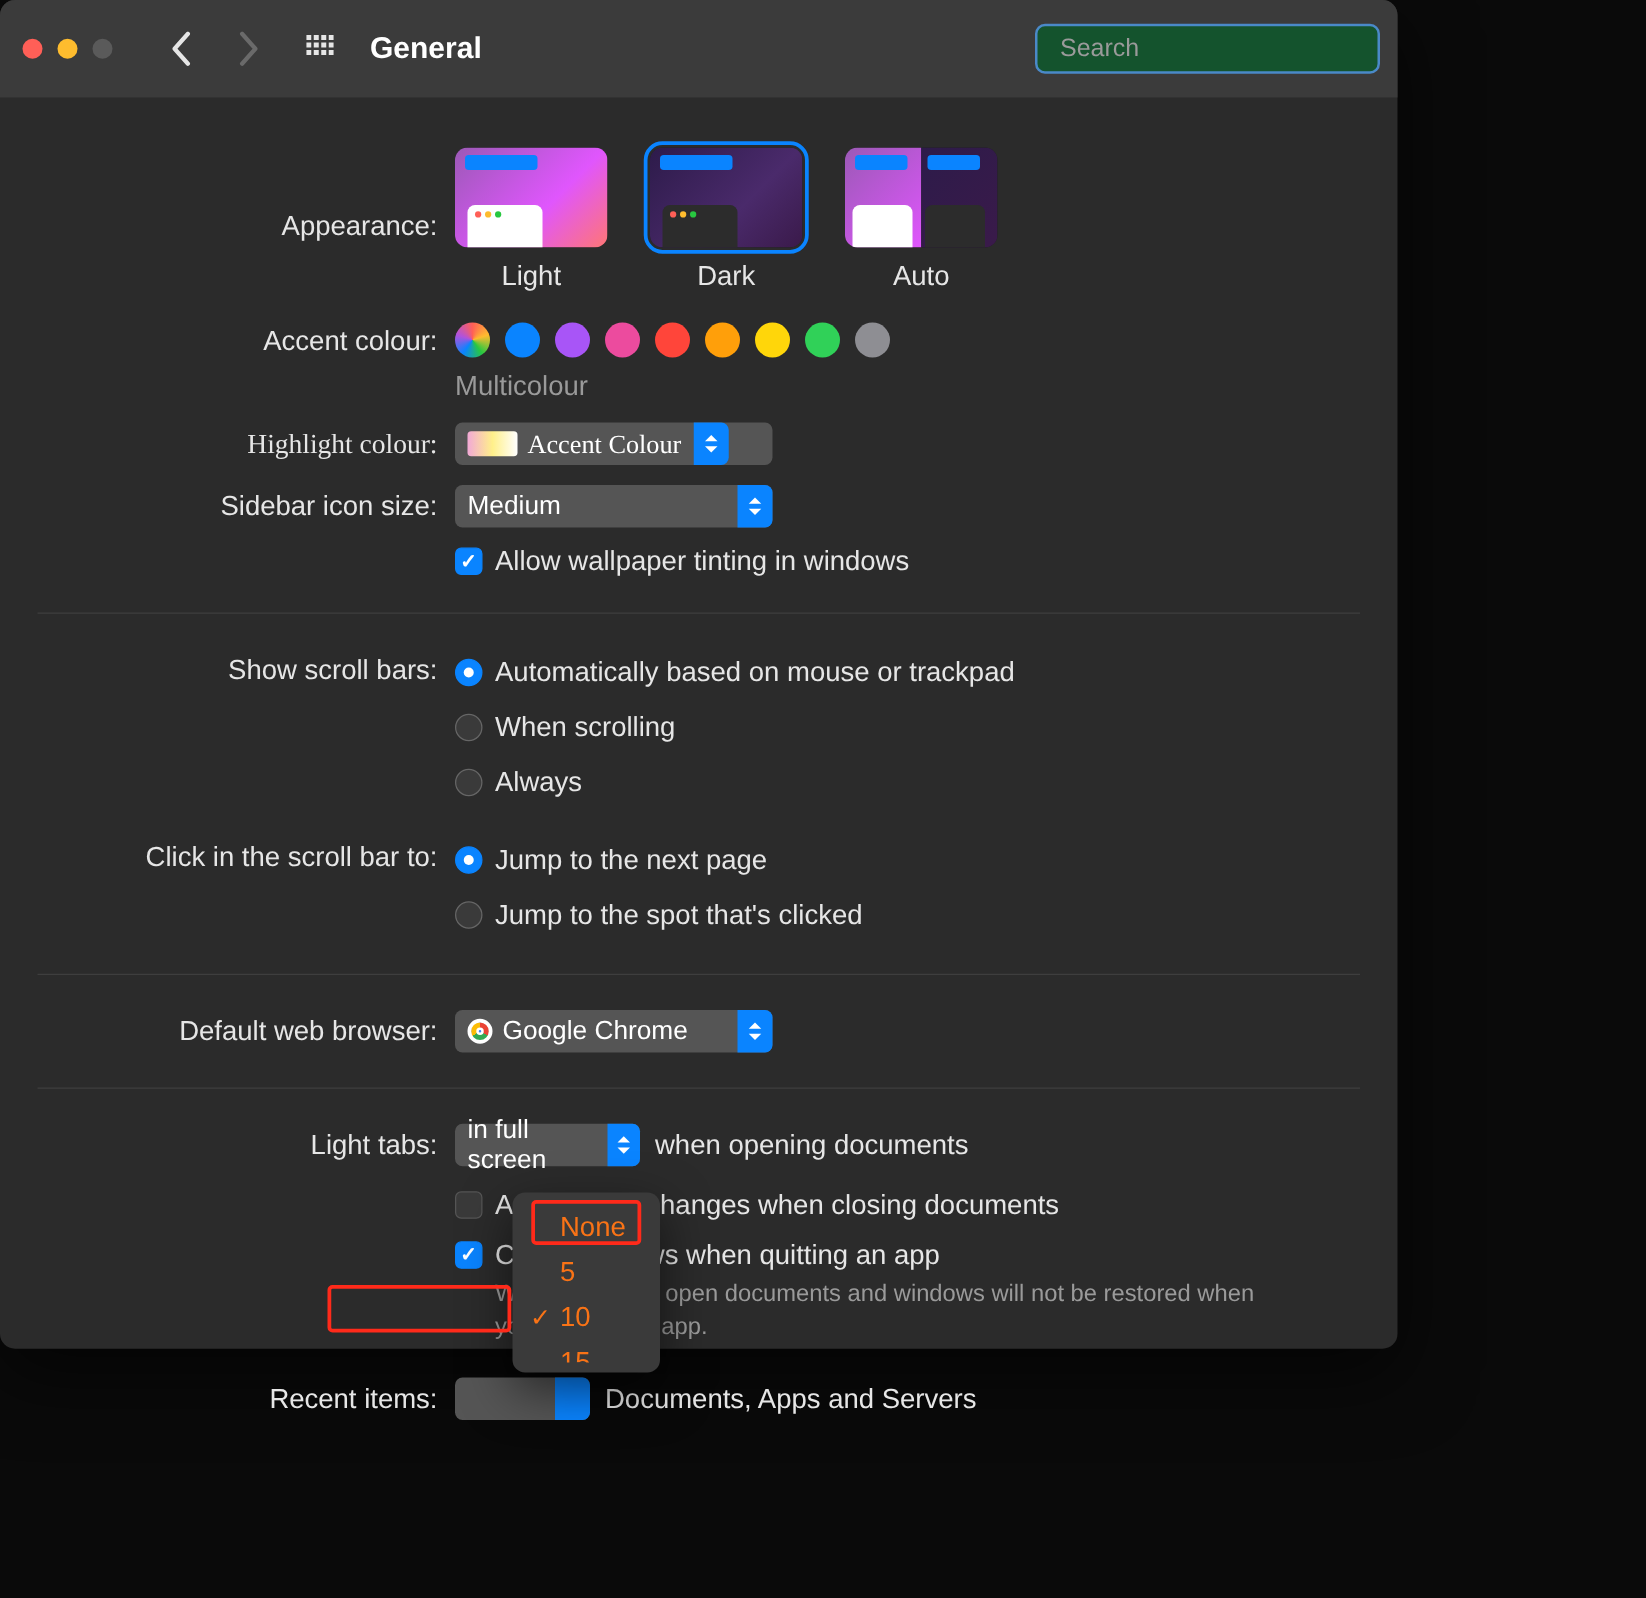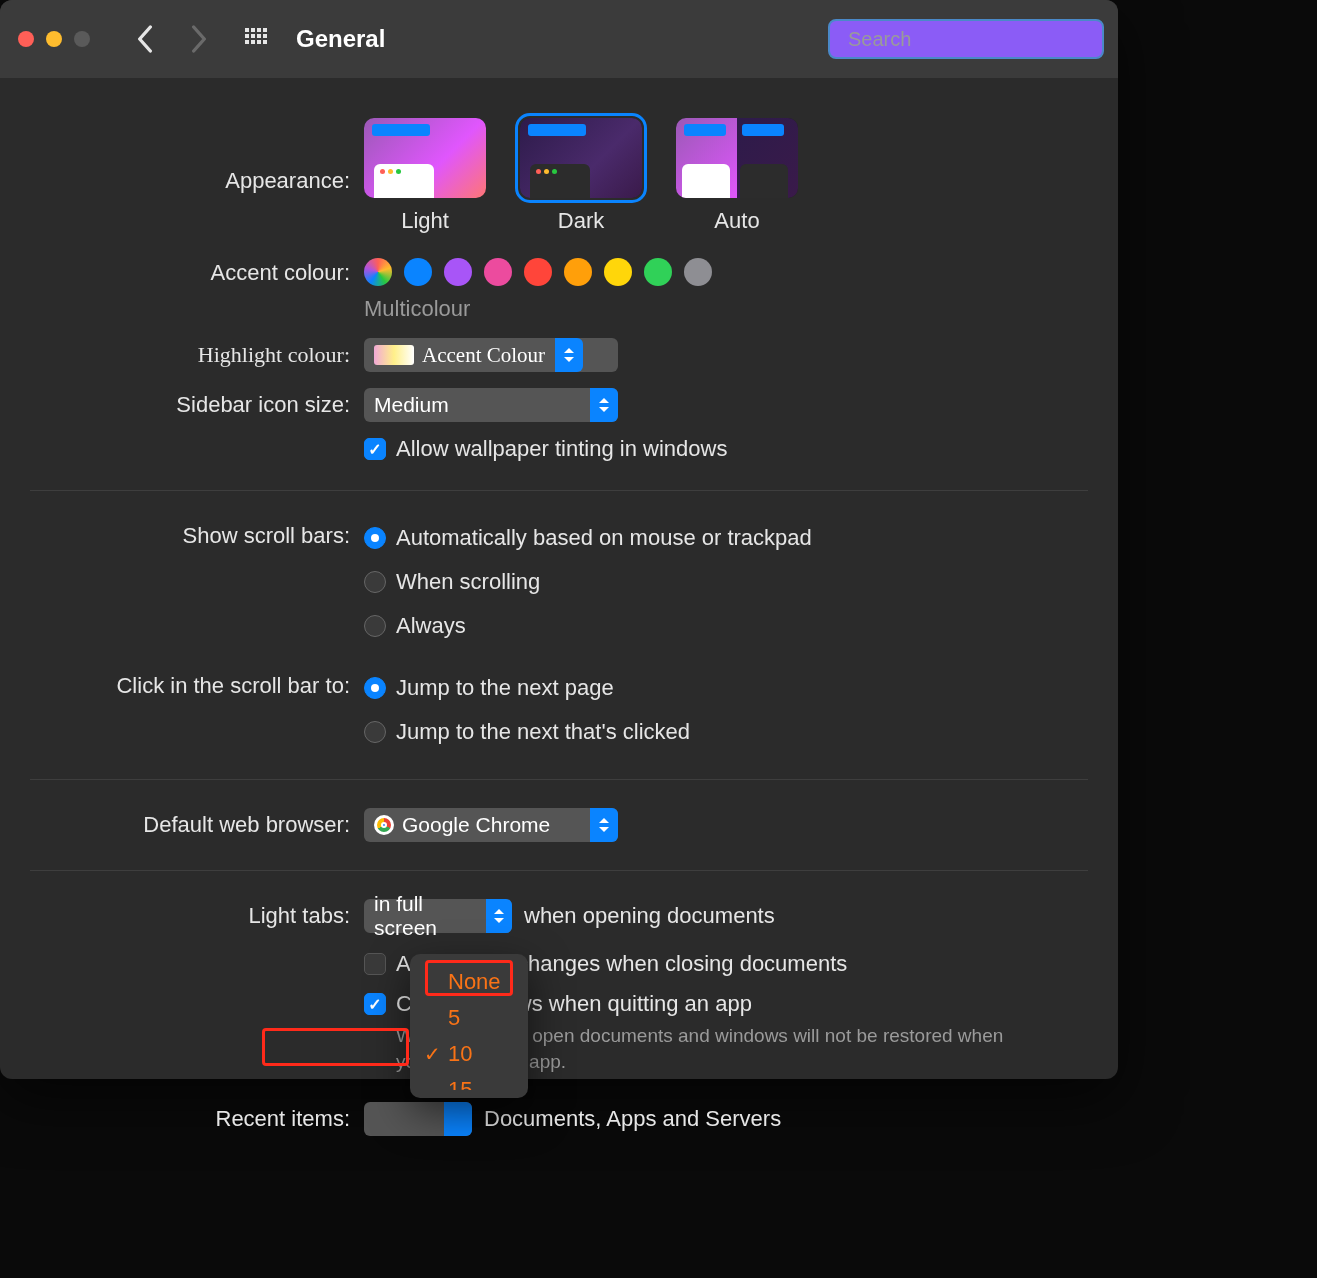--- a/index.html
+++ b/index.html
@@ -41,21 +41,21 @@
   .nav-btn { width:30px; height:30px; border:none; background:none; color:#e6e6e6; display:flex; align-items:center; justify-content:center; }
   .nav-btn.disabled { color:#6a6a6a; }
   .nav-btn svg{width:16px;height:28px;}
   .grid-btn { width:24px; height:24px; margin-right:28px; display:flex; align-items:center; justify-content:center; }
   .grid-btn svg{width:22px;height:22px;}
   .titlebar-title { font-size:24px; font-weight:600; color:#fff; }
   .search-wrap {
     position:absolute;
     right:14px; top:50%; transform:translateY(-50%);
     width:276px; height:40px;
-    background:#8b5cf6;
+    background:#14532d;
     border:2.5px solid #4a89c8;
     border-radius:8px;
     display:flex; align-items:center;
     padding:0 10px;
   }
   .search-wrap svg{width:20px;height:20px;color:#9a9a9a;margin-right:8px;}
   .search-input { flex:1; background:none; border:none; outline:none; color:#e6e6e6; font-size:20px; }
   .search-input::placeholder{color:#9a9a9a;}
 
   
@@ -318,21 +318,21 @@
 
     <div class="row" style="margin-top:24px;">
       <div class="label-col" style="padding-top:4px;">Click in the scroll bar to:</div>
       <div class="ctrl-col gapped">
         <div class="radio-row">
             <div class="radio on"></div>
             <span>Jump to the next page</span>
           </div>
         <div class="radio-row">
             <div class="radio"></div>
-            <span>Jump to the next that's clicked</span>
+            <span>Jump to the spot that's clicked</span>
           </div>
       </div>
     </div>
 
     <div class="section-divider"></div>
 
     <div class="row middled">
       <div class="label-col">Default web browser:</div>
       <div class="ctrl-col">
         <div class="popup" style="width:254px;">

